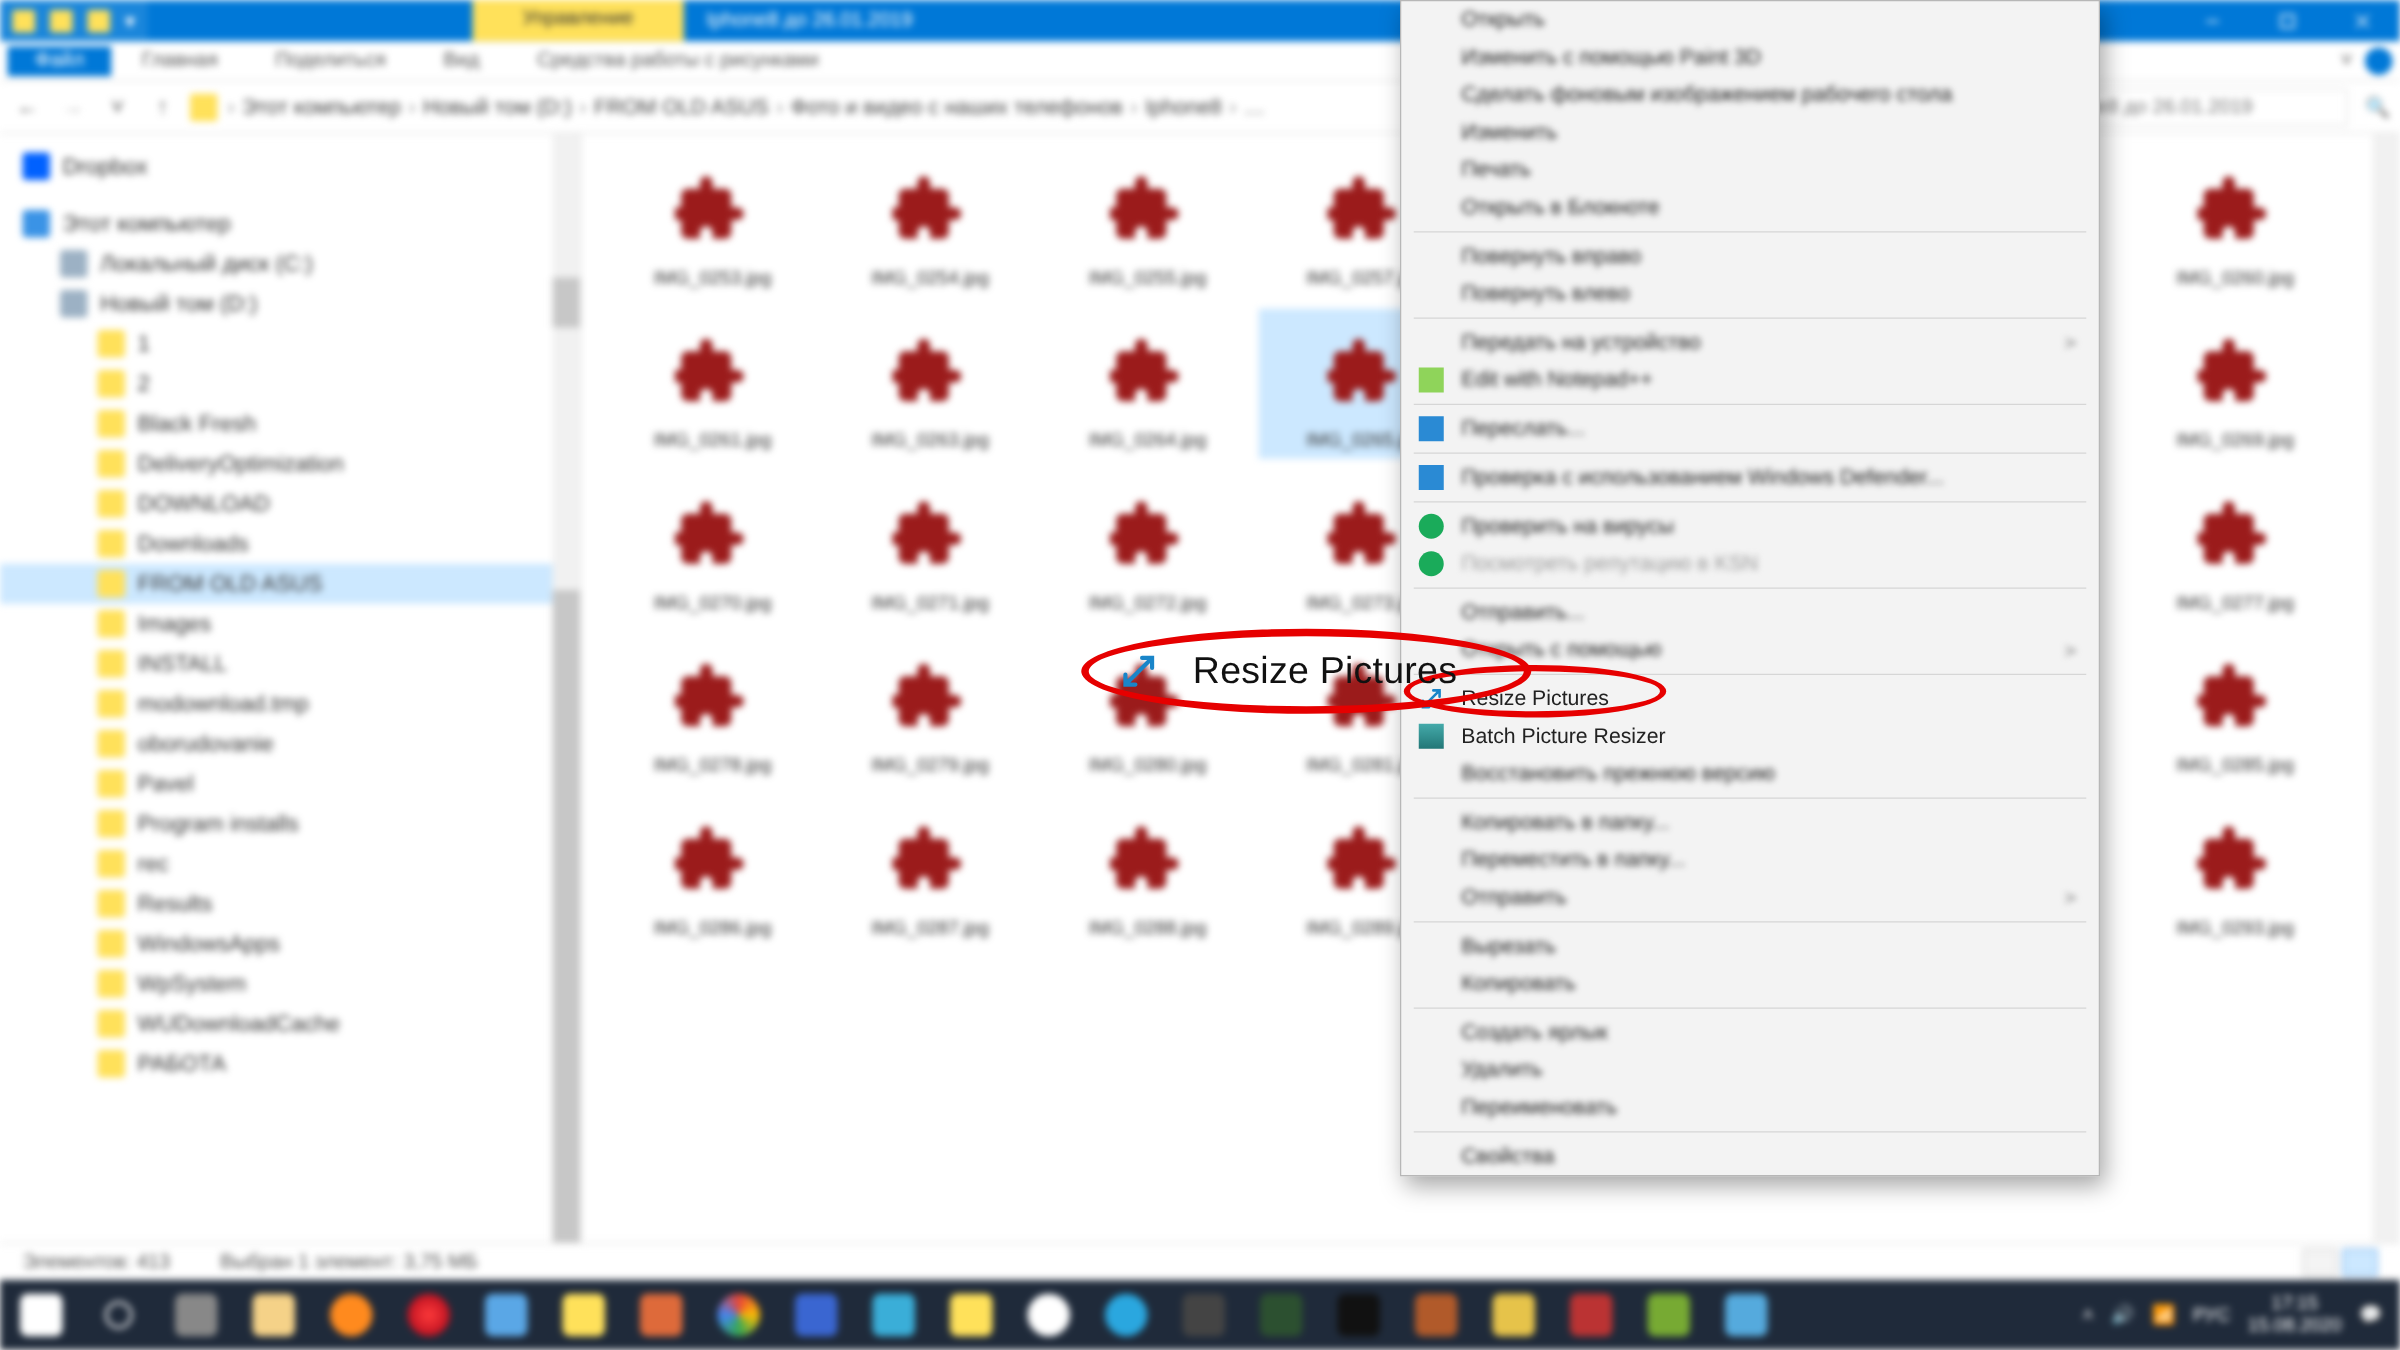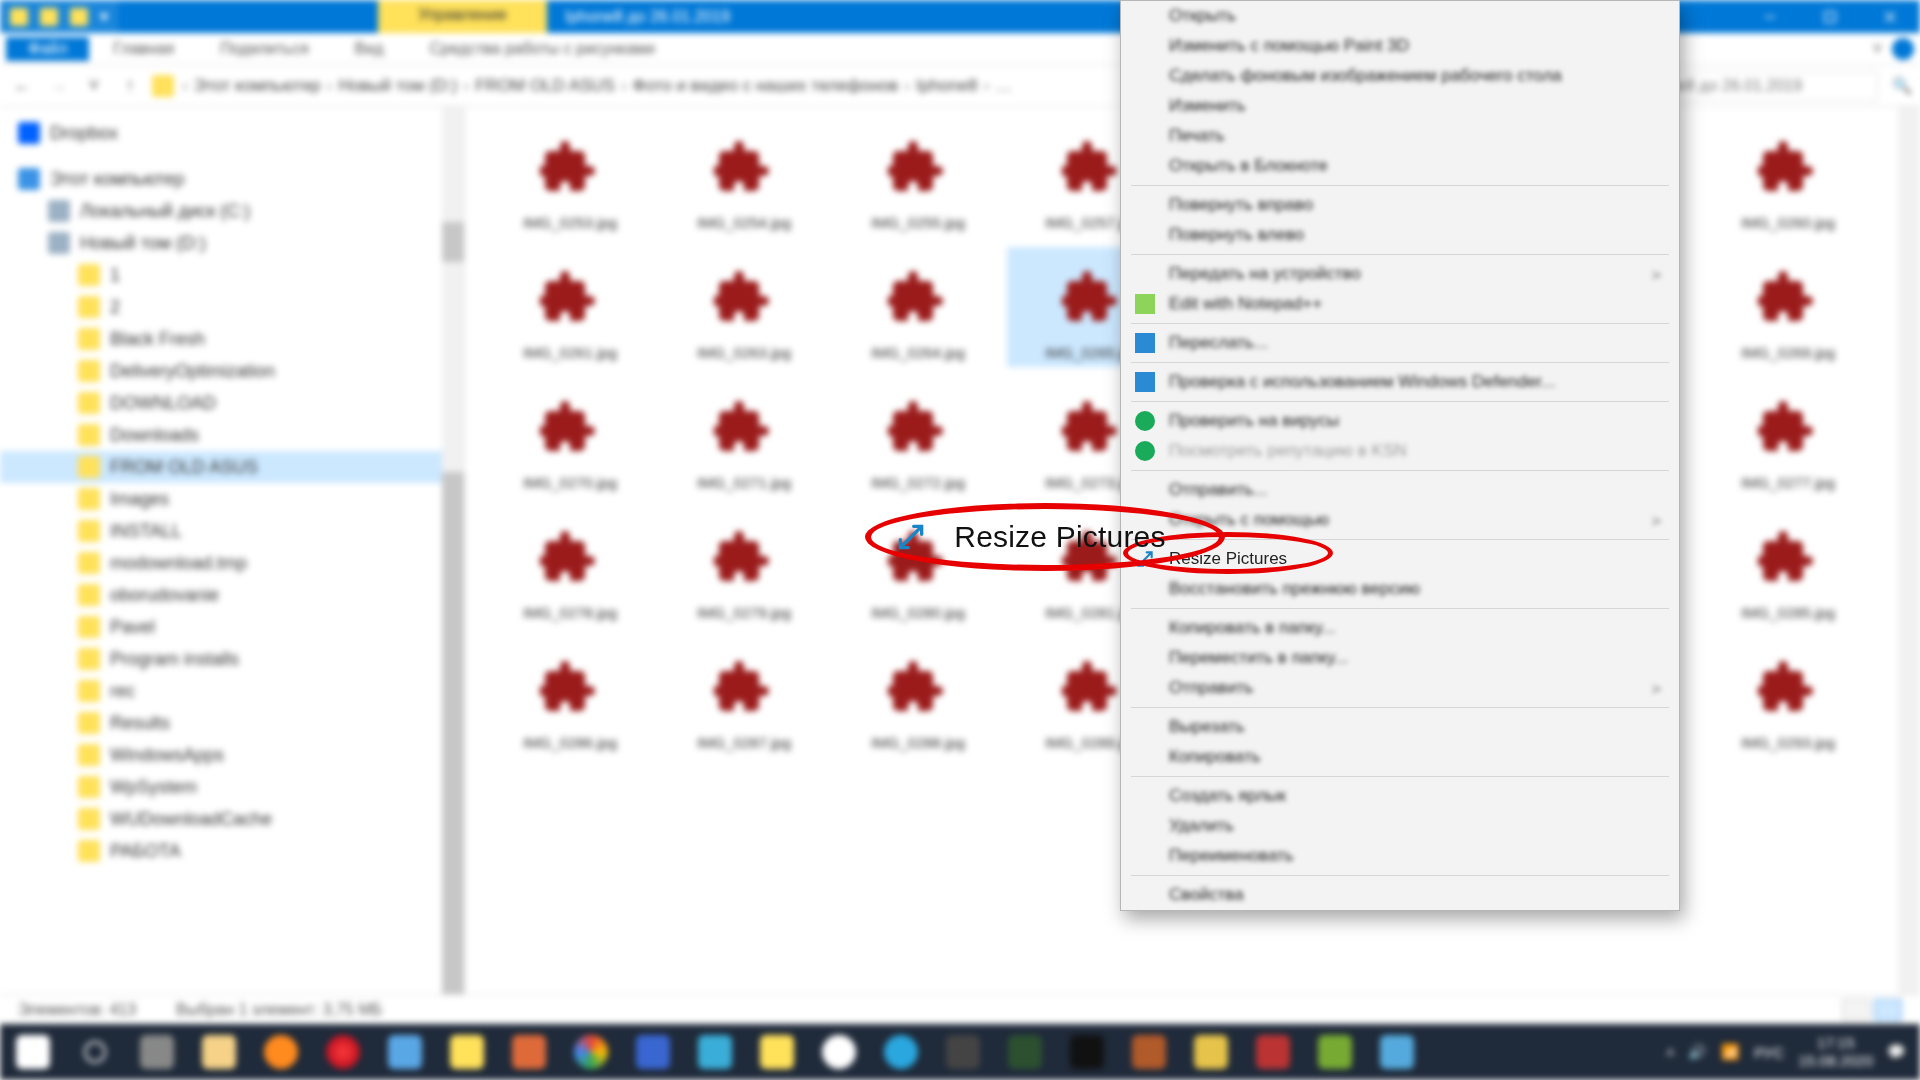--- a/index.html
+++ b/index.html
@@ -704,20 +704,21 @@
     <div class="csep"></div>
     <div class="cmi"><div class="cico" style="background:#1aab5a;border-radius:50%"></div><span class="blurred-text">Проверить на вирусы</span></div>
     <div class="cmi disabled"><div class="cico" style="background:#1aab5a;border-radius:50%"></div><span class="blurred-text">Посмотреть репутацию в KSN</span></div>
     <div class="csep"></div>
     <div class="cmi"><span class="blurred-text">Отправить...</span></div>
     <div class="cmi"><span class="blurred-text">Открыть с помощью</span><span class="arrow blurred-text">＞</span></div>
     <div class="csep"></div>
     <div class="cmi" style="position: relative;"><svg class="cico" viewBox="0 0 24 24">
         <path d="M4 20 L20 4 M14 4 H20 V10 M10 20 H4 V14" stroke="#1985c9" stroke-width="2.5" fill="none" stroke-linecap="round"></path>
       </svg><span>Resize Pictures</span><div class="red-ring1"></div></div>
+    <div class="cmi"><div class="cico" style="background:linear-gradient(#4aa,#277)"></div><span>Batch Picture Resizer</span></div>
     <div class="cmi"><span class="blurred-text">Восстановить прежнюю версию</span></div>
     <div class="csep"></div>
     <div class="cmi"><span class="blurred-text">Копировать в папку...</span></div>
     <div class="cmi"><span class="blurred-text">Переместить в папку...</span></div>
     <div class="cmi"><span class="blurred-text">Отправить</span><span class="arrow blurred-text">＞</span></div>
     <div class="csep"></div>
     <div class="cmi"><span class="blurred-text">Вырезать</span></div>
     <div class="cmi"><span class="blurred-text">Копировать</span></div>
     <div class="csep"></div>
     <div class="cmi"><span class="blurred-text">Создать ярлык</span></div>

